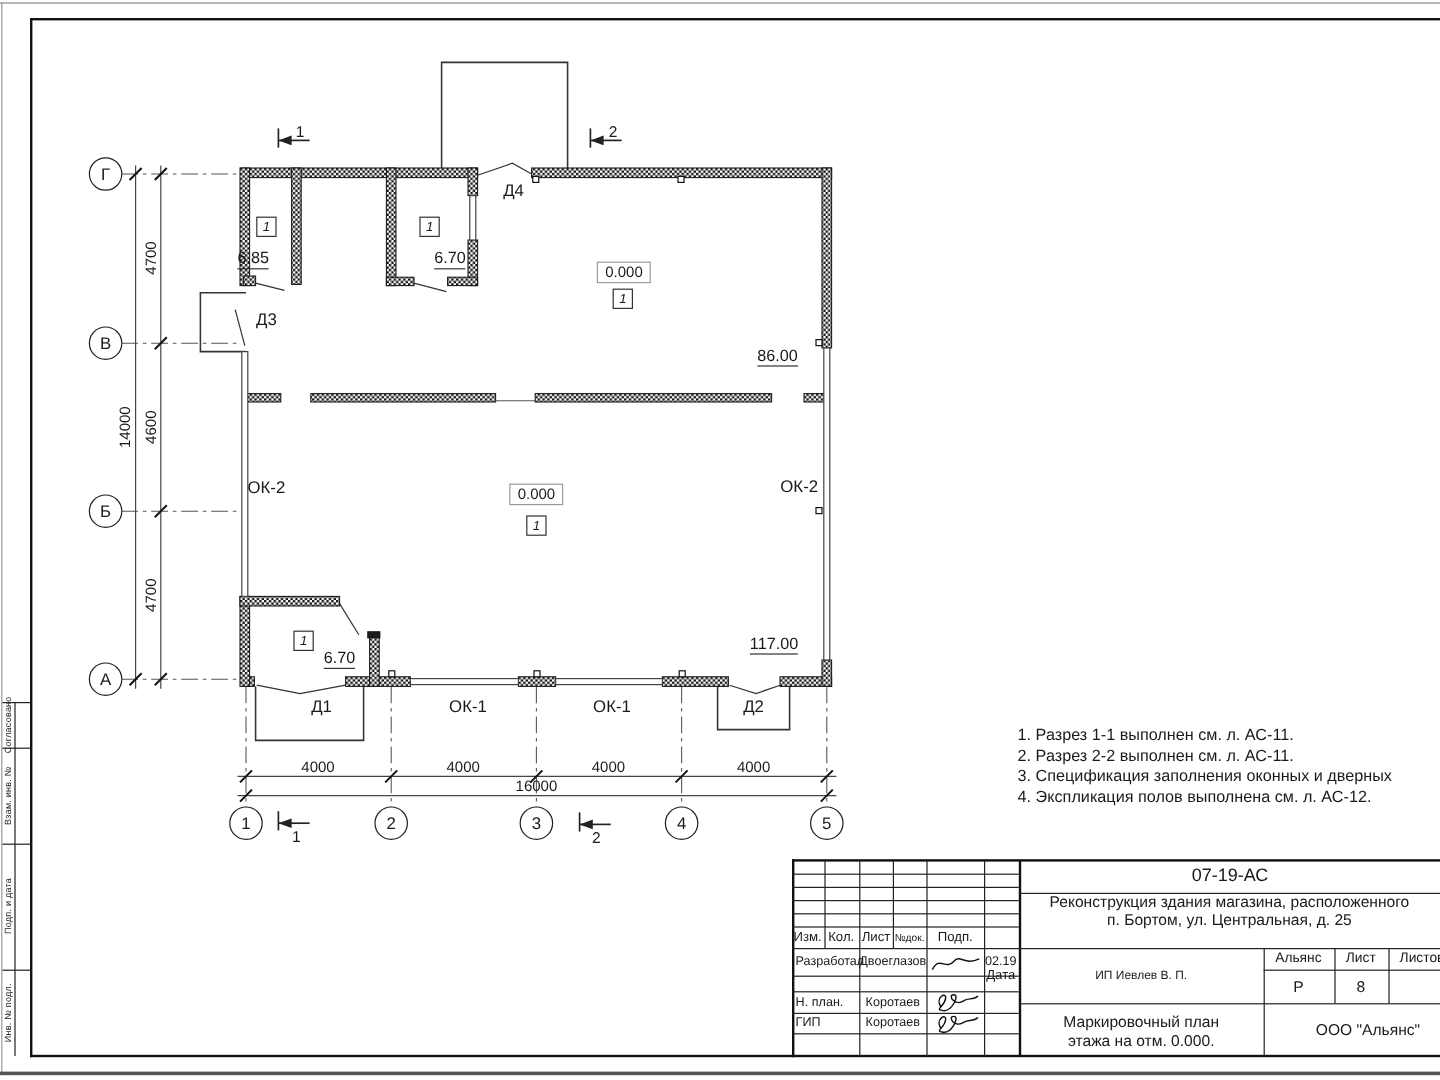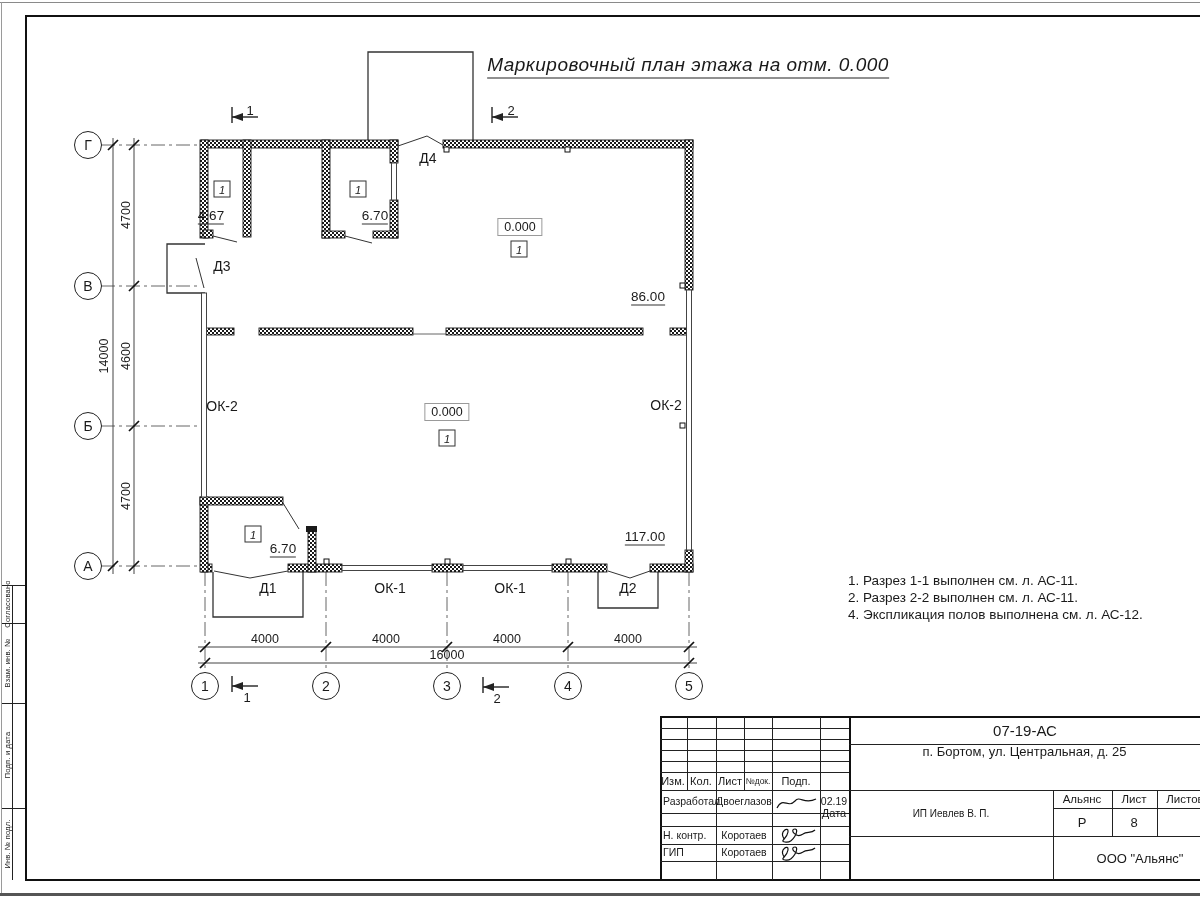--- a/index.html
+++ b/index.html
@@ -17,21 +17,21 @@
           transform:translate(-50%,-50%)}
   .ulab{border-bottom:1.2px solid #333;padding-bottom:1px;font-size:13.5px}
   .elevbox{border:1px solid #9a9a9a;padding:1px 6px;background:#fff;font-size:12.5px}
   .mark1{position:absolute;width:15px;height:15px;border:1px solid #333;background:#fff;
          display:flex;align-items:center;justify-content:center;
          font-size:11px;font-style:italic;transform:translate(-50%,-50%)}
   .dimtxt{font-size:12.5px}
   .lbl{font-size:14px}
   .secnum{font-size:13px}
   .sheet-title{font-size:19px;font-style:italic;border-bottom:1.3px solid #222;padding-bottom:2px;letter-spacing:.5px}
-  .notes{position:absolute;left:848px;top:572px;font-size:13.5px;line-height:17px}
+  .notes{position:absolute;left:848px;top:604px;font-size:13.5px;line-height:17px}
   .notes .wrapline{padding-left:17px}
   .margin-lbl{font-size:7.5px;color:#222;letter-spacing:.2px}
 </style>
 </head>
 <body>
 
 <div class="sheet">
 
   <div class="hl" style="left:0;top:2px;width:1200px;background:#8a8a8a"></div>
   <div class="vl" style="left:1px;top:2px;height:894px;background:#9a9a9a"></div>
@@ -44,21 +44,20 @@
   <div class="vl" style="left:12px;top:585px;height:295px"></div>
   <div class="hl" style="left:2px;top:585px;width:23px"></div>
   <div class="hl" style="left:2px;top:623px;width:23px"></div>
   <div class="hl" style="left:2px;top:703px;width:23px"></div>
   <div class="hl" style="left:2px;top:808px;width:23px"></div>
   <div class="rot margin-lbl" style="left:7px;top:604px">Согласовано</div>
   <div class="rot margin-lbl" style="left:7px;top:663px">Взам. инв. №</div>
   <div class="rot margin-lbl" style="left:7px;top:755px">Подп. и дата</div>
   <div class="rot margin-lbl" style="left:7px;top:844px">Инв. № подл.</div>
 
-  <div class="ctr sheet-title" style="left:688px;top:66px">Маркировочный план этажа на отм. 0.000</div>
 
   <svg class="abs" style="left:0;top:0" width="1200" height="900" viewBox="0 0 1200 900">
     <defs>
       <pattern id="hatch" width="4" height="4" patternUnits="userSpaceOnUse">
         <rect width="4" height="4" fill="#fff"></rect>
         <rect x="0" y="0" width="2" height="2" fill="#1a1a1a"></rect>
         <rect x="2" y="2" width="2" height="2" fill="#1a1a1a"></rect>
       </pattern>
     </defs>
 
@@ -204,38 +203,39 @@
 
   <div class="ctr lbl" style="left:428px;top:158px">Д4</div>
   <div class="ctr lbl" style="left:222px;top:266px">Д3</div>
   <div class="ctr lbl" style="left:268px;top:588px">Д1</div>
   <div class="ctr lbl" style="left:628px;top:588px">Д2</div>
   <div class="ctr lbl" style="left:222px;top:406px">ОК-2</div>
   <div class="ctr lbl" style="left:666px;top:405px">ОК-2</div>
   <div class="ctr lbl" style="left:390px;top:588px">ОК-1</div>
   <div class="ctr lbl" style="left:510px;top:588px">ОК-1</div>
 
-  <div class="ctr ulab" style="left:211px;top:216px">4.67</div>
+  <div class="ctr ulab" style="left:211px;top:216px">6.85</div>
   <div class="ctr ulab" style="left:375px;top:216px">6.70</div>
   <div class="ctr ulab" style="left:283px;top:549px">6.70</div>
   <div class="ctr ulab" style="left:648px;top:297px">86.00</div>
   <div class="ctr ulab" style="left:645px;top:537px">117.00</div>
 
   <div class="ctr elevbox" style="left:520px;top:227px">0.000</div>
   <div class="ctr elevbox" style="left:447px;top:412px">0.000</div>
 
   <div class="mark1" style="left:222px;top:189px">1</div>
   <div class="mark1" style="left:358px;top:189px">1</div>
   <div class="mark1" style="left:519px;top:249px">1</div>
   <div class="mark1" style="left:447px;top:438px">1</div>
   <div class="mark1" style="left:253px;top:534px">1</div>
 
   <div class="notes">
     <div>1. Разрез 1-1 выполнен см. л. АС-11.</div>
     <div>2. Разрез 2-2 выполнен см. л. АС-11.</div>
+    <div>3. Спецификация заполнения оконных и дверных</div>
     <div>4. Экспликация полов выполнена см. л. АС-12.</div>
   </div>
 
   <div class="hl2" style="left:660px;top:716px;width:540px"></div>
   <div class="vl2" style="left:660px;top:716px;height:165px"></div>
 
   <div class="vl" style="left:687px;top:717px;height:73px"></div>
   <div class="vl" style="left:716px;top:717px;height:163px"></div>
   <div class="vl" style="left:744px;top:717px;height:73px"></div>
   <div class="vl" style="left:772px;top:717px;height:163px"></div>
@@ -262,40 +262,45 @@
   <div class="ctr" style="left:673px;top:781px;font-size:11px">Изм.</div>
   <div class="ctr" style="left:701px;top:781px;font-size:11px">Кол.</div>
   <div class="ctr" style="left:730px;top:781px;font-size:11px">Лист</div>
   <div class="ctr" style="left:758px;top:781px;font-size:8.5px">№док.</div>
   <div class="ctr" style="left:796px;top:781px;font-size:11px">Подп.</div>
   <div class="ctr" style="left:834px;top:813px;font-size:11px">Дата</div>
 
   <div class="abs" style="left:663px;top:795px;font-size:10.5px">Разработал</div>
   <div class="ctr" style="left:744px;top:801px;font-size:10.5px">Двоеглазов</div>
   <div class="ctr" style="left:834px;top:801px;font-size:10.5px">02.19</div>
-  <div class="abs" style="left:663px;top:829px;font-size:10.5px">Н. контр.</div>
+  <div class="abs" style="left:663px;top:829px;font-size:10.5px">Н. план.</div>
   <div class="ctr" style="left:744px;top:835px;font-size:10.5px">Коротаев</div>
   <div class="abs" style="left:663px;top:846px;font-size:10.5px">ГИП</div>
   <div class="ctr" style="left:744px;top:852px;font-size:10.5px">Коротаев</div>
 
   <svg class="abs" style="left:774px;top:792px" width="45" height="20">
     <path d="M3,16 C9,4 14,17 21,9 C26,3 30,13 42,7" fill="none" stroke="#111" stroke-width="1.2"></path>
   </svg>
   <svg class="abs" style="left:776px;top:824px" width="42" height="21">
     <path d="M8,15 C3,7 13,2 12,8 C11,15 3,17 9,18 C17,20 24,5 19,5 C13,5 20,15 27,10 C31,7 35,10 39,6" fill="none" stroke="#111" stroke-width="1.2"></path>
   </svg>
   <svg class="abs" style="left:776px;top:842px" width="42" height="21">
     <path d="M8,15 C3,7 13,2 12,8 C11,15 3,17 9,18 C17,20 24,5 19,5 C13,5 20,15 27,10 C31,7 35,10 39,6" fill="none" stroke="#111" stroke-width="1.2"></path>
   </svg>
 
   <div class="ctr" style="left:1025px;top:730px;font-size:15px">07-19-АС</div>
   <div class="abs" style="left:849px;top:745px;width:351px;text-align:center;font-size:13px;line-height:14.8px">
+    <div>Реконструкция здания магазина, расположенного</div>
     <div>п. Бортом, ул. Центральная, д. 25</div>
   </div>
   <div class="ctr" style="left:951px;top:813px;font-size:10px">ИП Иевлев В. П.</div>
   <div class="ctr" style="left:1082px;top:799px;font-size:11.5px">Альянс</div>
   <div class="ctr" style="left:1134px;top:799px;font-size:11.5px">Лист</div>
   <div class="ctr" style="left:1185px;top:799px;font-size:11.5px">Листов</div>
   <div class="ctr" style="left:1082px;top:822px;font-size:13px">Р</div>
   <div class="ctr" style="left:1134px;top:822px;font-size:13px">8</div>
+  <div class="abs" style="left:849px;top:844px;width:204px;text-align:center;font-size:13px;line-height:15.5px">
+    <div>Маркировочный план</div>
+    <div>этажа на отм. 0.000.</div>
+  </div>
   <div class="ctr" style="left:1140px;top:858px;font-size:13px">ООО "Альянс"</div>
 
 </div>
 
 </body></html>

